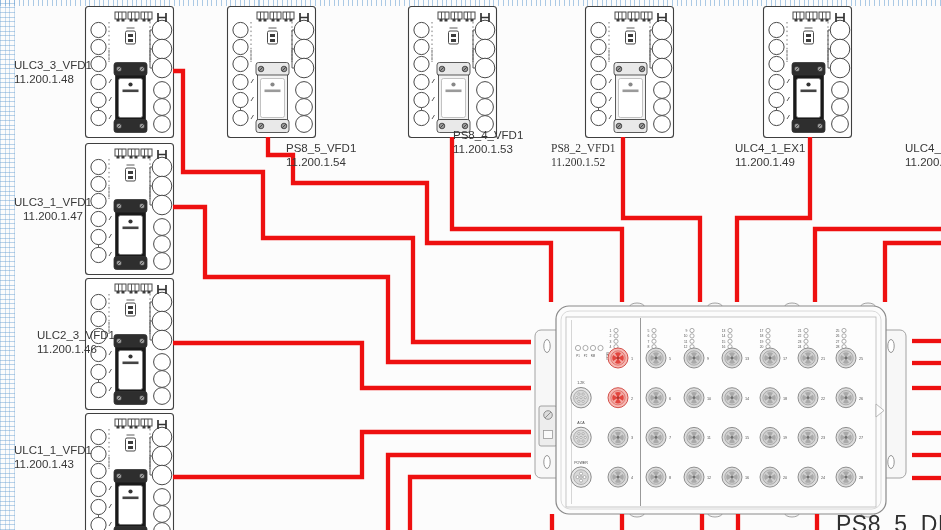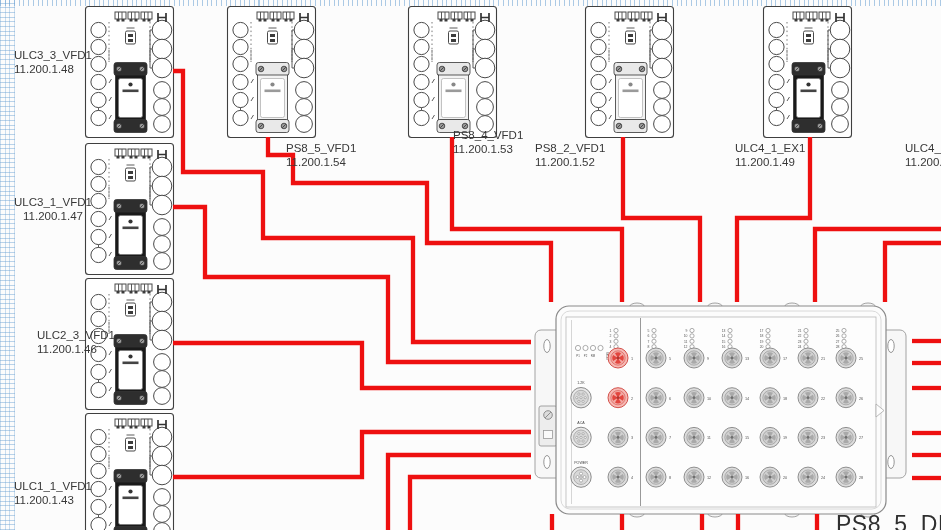--- a/index.html
+++ b/index.html
@@ -1072,24 +1072,24 @@
       <polyline points="738,514 738,531" fill="none" stroke="#ee1010" stroke-width="4.3" stroke-linejoin="miter"></polyline>
       <polyline points="817,514 817,531" fill="none" stroke="#ee1010" stroke-width="4.3" stroke-linejoin="miter"></polyline>
       <polyline points="912,341 941,341" fill="none" stroke="#ee1010" stroke-width="4.3" stroke-linejoin="miter"></polyline>
       <polyline points="912,363 941,363" fill="none" stroke="#ee1010" stroke-width="4.3" stroke-linejoin="miter"></polyline>
       <polyline points="912,388 941,388" fill="none" stroke="#ee1010" stroke-width="4.3" stroke-linejoin="miter"></polyline>
       <polyline points="912,433 941,433" fill="none" stroke="#ee1010" stroke-width="4.3" stroke-linejoin="miter"></polyline>
       <polyline points="912,455 941,455" fill="none" stroke="#ee1010" stroke-width="4.3" stroke-linejoin="miter"></polyline>
       <polyline points="912,478 941,478" fill="none" stroke="#ee1010" stroke-width="4.3" stroke-linejoin="miter"></polyline>
     </svg>
   <div id="labels-layer">
-      <div class="dev-label" style="left: 14px; top: 49px;"><span>ULC3_3_VFD1</span><br><span>11.200.1.48</span></div>
+      <div class="dev-label" style="left: 14px; top: 59px;"><span>ULC3_3_VFD1</span><br><span>11.200.1.48</span></div>
       <div class="dev-label" style="left: 14px; top: 196px; text-align: center;"><span>ULC3_1_VFD1</span><br><span>11.200.1.47</span></div>
       <div class="dev-label" style="left: 14px; top: 329px; margin-left: 23px;"><span>ULC2_3_VFD1</span><br><span>11.200.1.46</span></div>
-      <div class="dev-label" style="left: 14px; top: 444px; margin-top: 36px;"><span>ULC1_1_VFD1</span><br><span>11.200.1.43</span></div>
+      <div class="dev-label" style="left: 14px; top: 444px;"><span>ULC1_1_VFD1</span><br><span>11.200.1.43</span></div>
       <div class="dev-label" style="left: 286px; top: 142px;"><span>PS8_5_VFD1</span><br><span>11.200.1.54</span></div>
       <div class="dev-label" style="left: 453px; top: 129px;"><span>PS8_4_VFD1</span><br><span>11.200.1.53</span></div>
-      <div class="dev-label" style="left: 535px; top: 142px;"><span>PS8_2_VFD1</span><br><span>11.200.1.52</span></div>
+      <div class="dev-label" style="left: 551px; top: 142px; font-family: Liberation Serif, serif;"><span>PS8_2_VFD1</span><br><span>11.200.1.52</span></div>
       <div class="dev-label" style="left: 735px; top: 142px;"><span>ULC4_1_EX1</span><br><span>11.200.1.49</span></div>
       <div class="dev-label" style="left: 905px; top: 142px;"><span>ULC4_3_</span><br><span>11.200.1</span></div>
     </div>
   <div id="module-label">PS8_5_DRM1</div>
 </div>
 
 </body></html>

